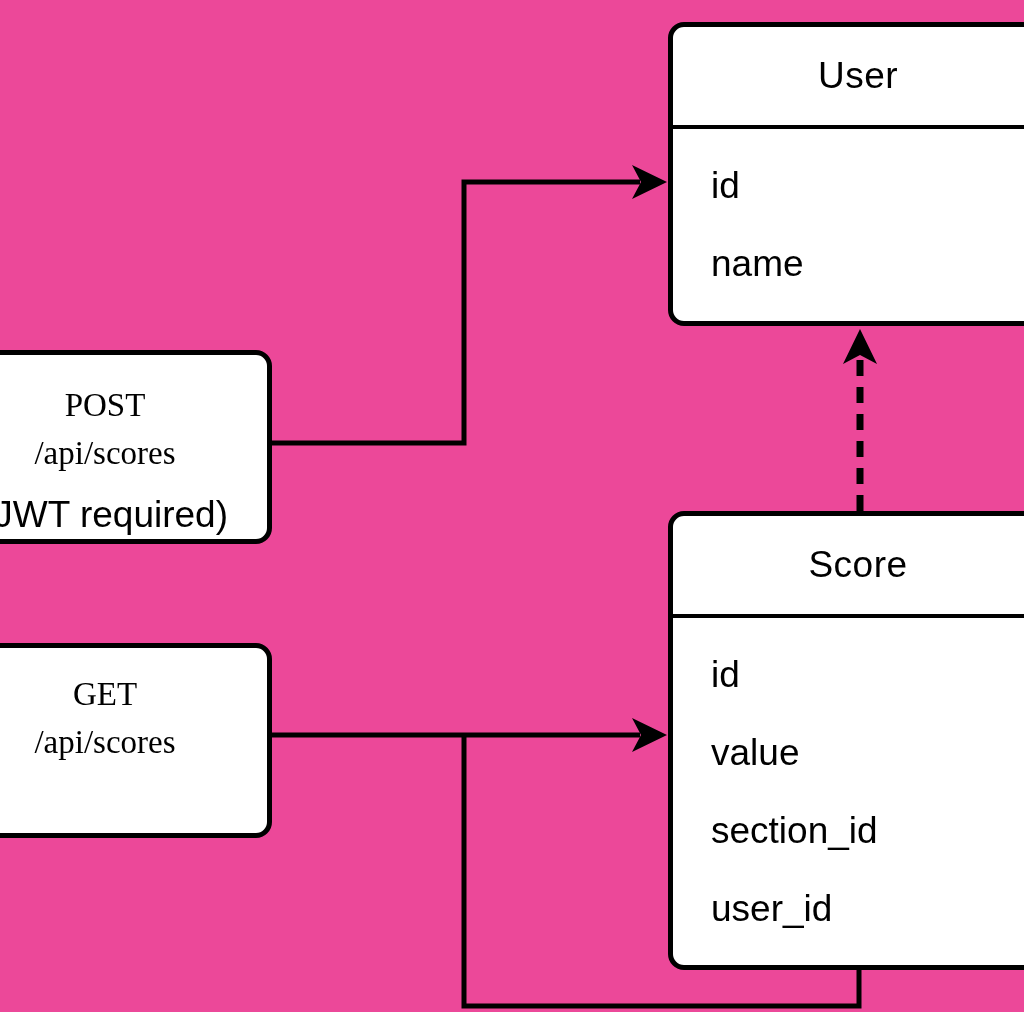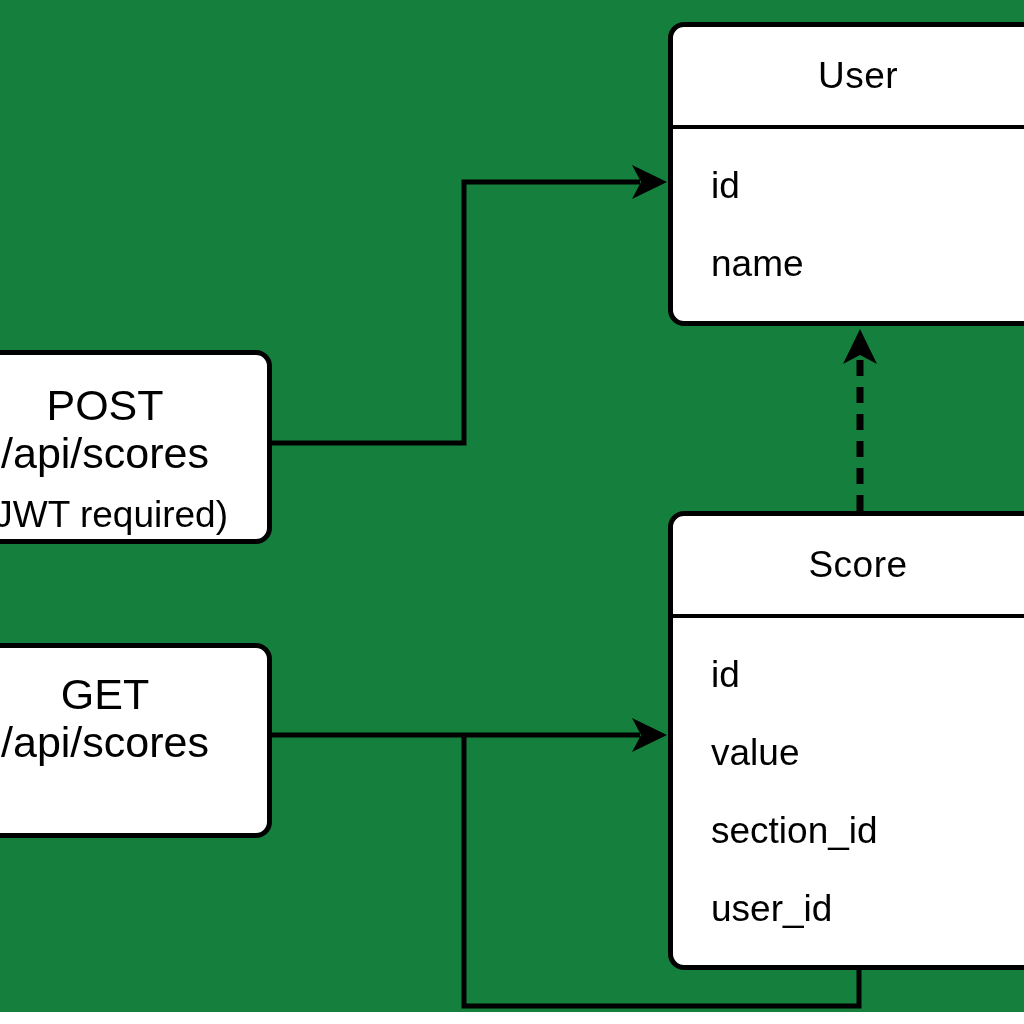--- a/index.html
+++ b/index.html
@@ -12,21 +12,21 @@
     height: 1024px;
     overflow: hidden;
     font-family: "Liberation Sans", sans-serif;
     color: #000000;
     -webkit-font-smoothing: antialiased;
   }
   .canvas {
     position: relative;
     width: 1024px;
     height: 1012px;
-    background: #15803d;
+    background: #ec4899;
     overflow: hidden;
   }
   .connector-layer {
     position: absolute;
     left: 0;
     top: 0;
     width: 1024px;
     height: 1024px;
     z-index: 1;
   }
@@ -63,23 +63,24 @@
   
   .endpoint {
     display: flex;
     flex-direction: column;
     align-items: center;
     text-align: center;
   }
   #post-box { left: -62px; top: 350px; width: 334px; height: 194px; padding-top: 26px; }
   #get-box  { left: -62px; top: 643px; width: 334px; height: 195px; padding-top: 22px; }
   .endpoint-method, .endpoint-path {
-    font-size: 43px;
+    font-size: 33px;
     line-height: 48px;
     white-space: nowrap;
+    font-family: Liberation Serif, serif;
   }
   .endpoint-note {
     font-size: 37px;
     line-height: 44px;
     margin-top: 16px;
     white-space: nowrap;
   }
 </style>
 </head>
 <body>

